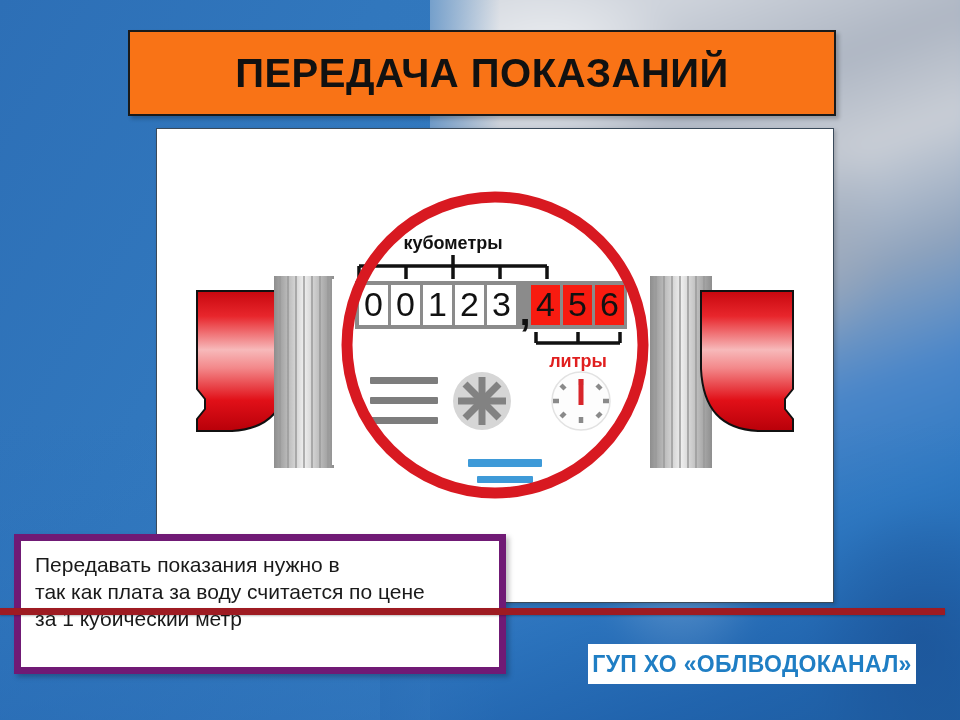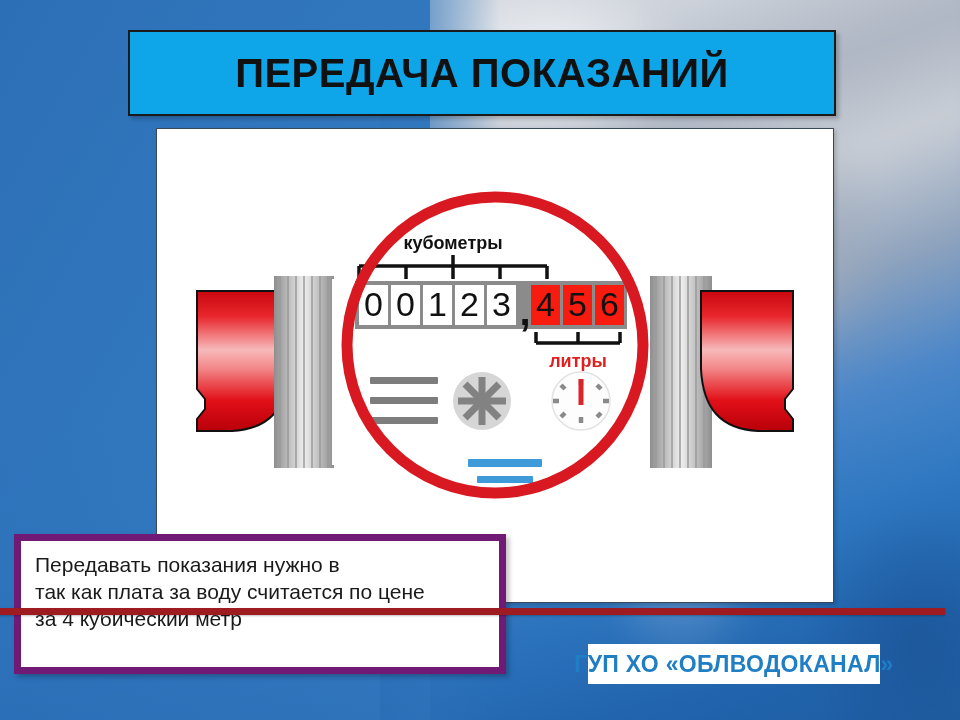--- a/index.html
+++ b/index.html
@@ -40,21 +40,21 @@
     background:linear-gradient(90deg,#3177bd 0%,rgba(49,119,189,0) 100%);
   }
   .bg-bottomwash{
     position:absolute;left:0;bottom:0;width:960px;height:300px;
     background:linear-gradient(180deg,rgba(40,110,185,0) 0%,rgba(40,110,185,.30) 55%,rgba(35,100,175,.45) 100%);
   }
 
   
   .title-box{
     position:absolute;left:128px;top:30px;width:704px;height:82px;
-    background:#0ea5e9;border:2px solid #1a1a1a;
+    background:#f97316;border:2px solid #1a1a1a;
     box-shadow:3px 3px 4px rgba(0,0,0,.22);
     display:flex;align-items:center;justify-content:center;
   }
   .title-text{
     font-size:40px;font-weight:bold;color:#111;letter-spacing:.5px;
     white-space:nowrap;
   }
 
   
   .panel{
@@ -80,21 +80,21 @@
 
   
   .red-rule{
     position:absolute;left:0;top:608px;width:945px;height:7px;
     background:#9e1b22;
     box-shadow:0 1px 2px rgba(0,0,0,.25);
   }
 
   
   .footer-badge{
-    position:absolute;left:588px;top:644px;width:292px;height:40px;
+    position:absolute;left:588px;top:644px;width:328px;height:40px;
     background:#ffffff;display:flex;align-items:center;justify-content:center;
   }
   .footer-text{
     font-size:23px;font-weight:bold;color:#1f7ec4;white-space:nowrap;
     letter-spacing:.3px;
   }
 </style>
 </head>
 <body>
 
@@ -248,21 +248,21 @@
         <rect x="320" y="347" width="56" height="7" rx="1"></rect>
       </g>
 
       <circle cx="338" cy="216" r="148" fill="none" stroke="#d81921" stroke-width="11"></circle>
     </svg>
   </div>
 
   <div class="caption-box">
     <div class="caption-text">Передавать показания нужно в</div>
     <div class="caption-text">так как плата за воду считается по цене</div>
-    <div class="caption-text">за 4 кубический метр</div>
+    <div class="caption-text">за 1 кубический метр</div>
   </div>
 
   <div class="red-rule"></div>
 
   <div class="footer-badge">
     <div class="footer-text">ГУП ХО «ОБЛВОДОКАНАЛ»</div>
   </div>
 
 </div>
 

